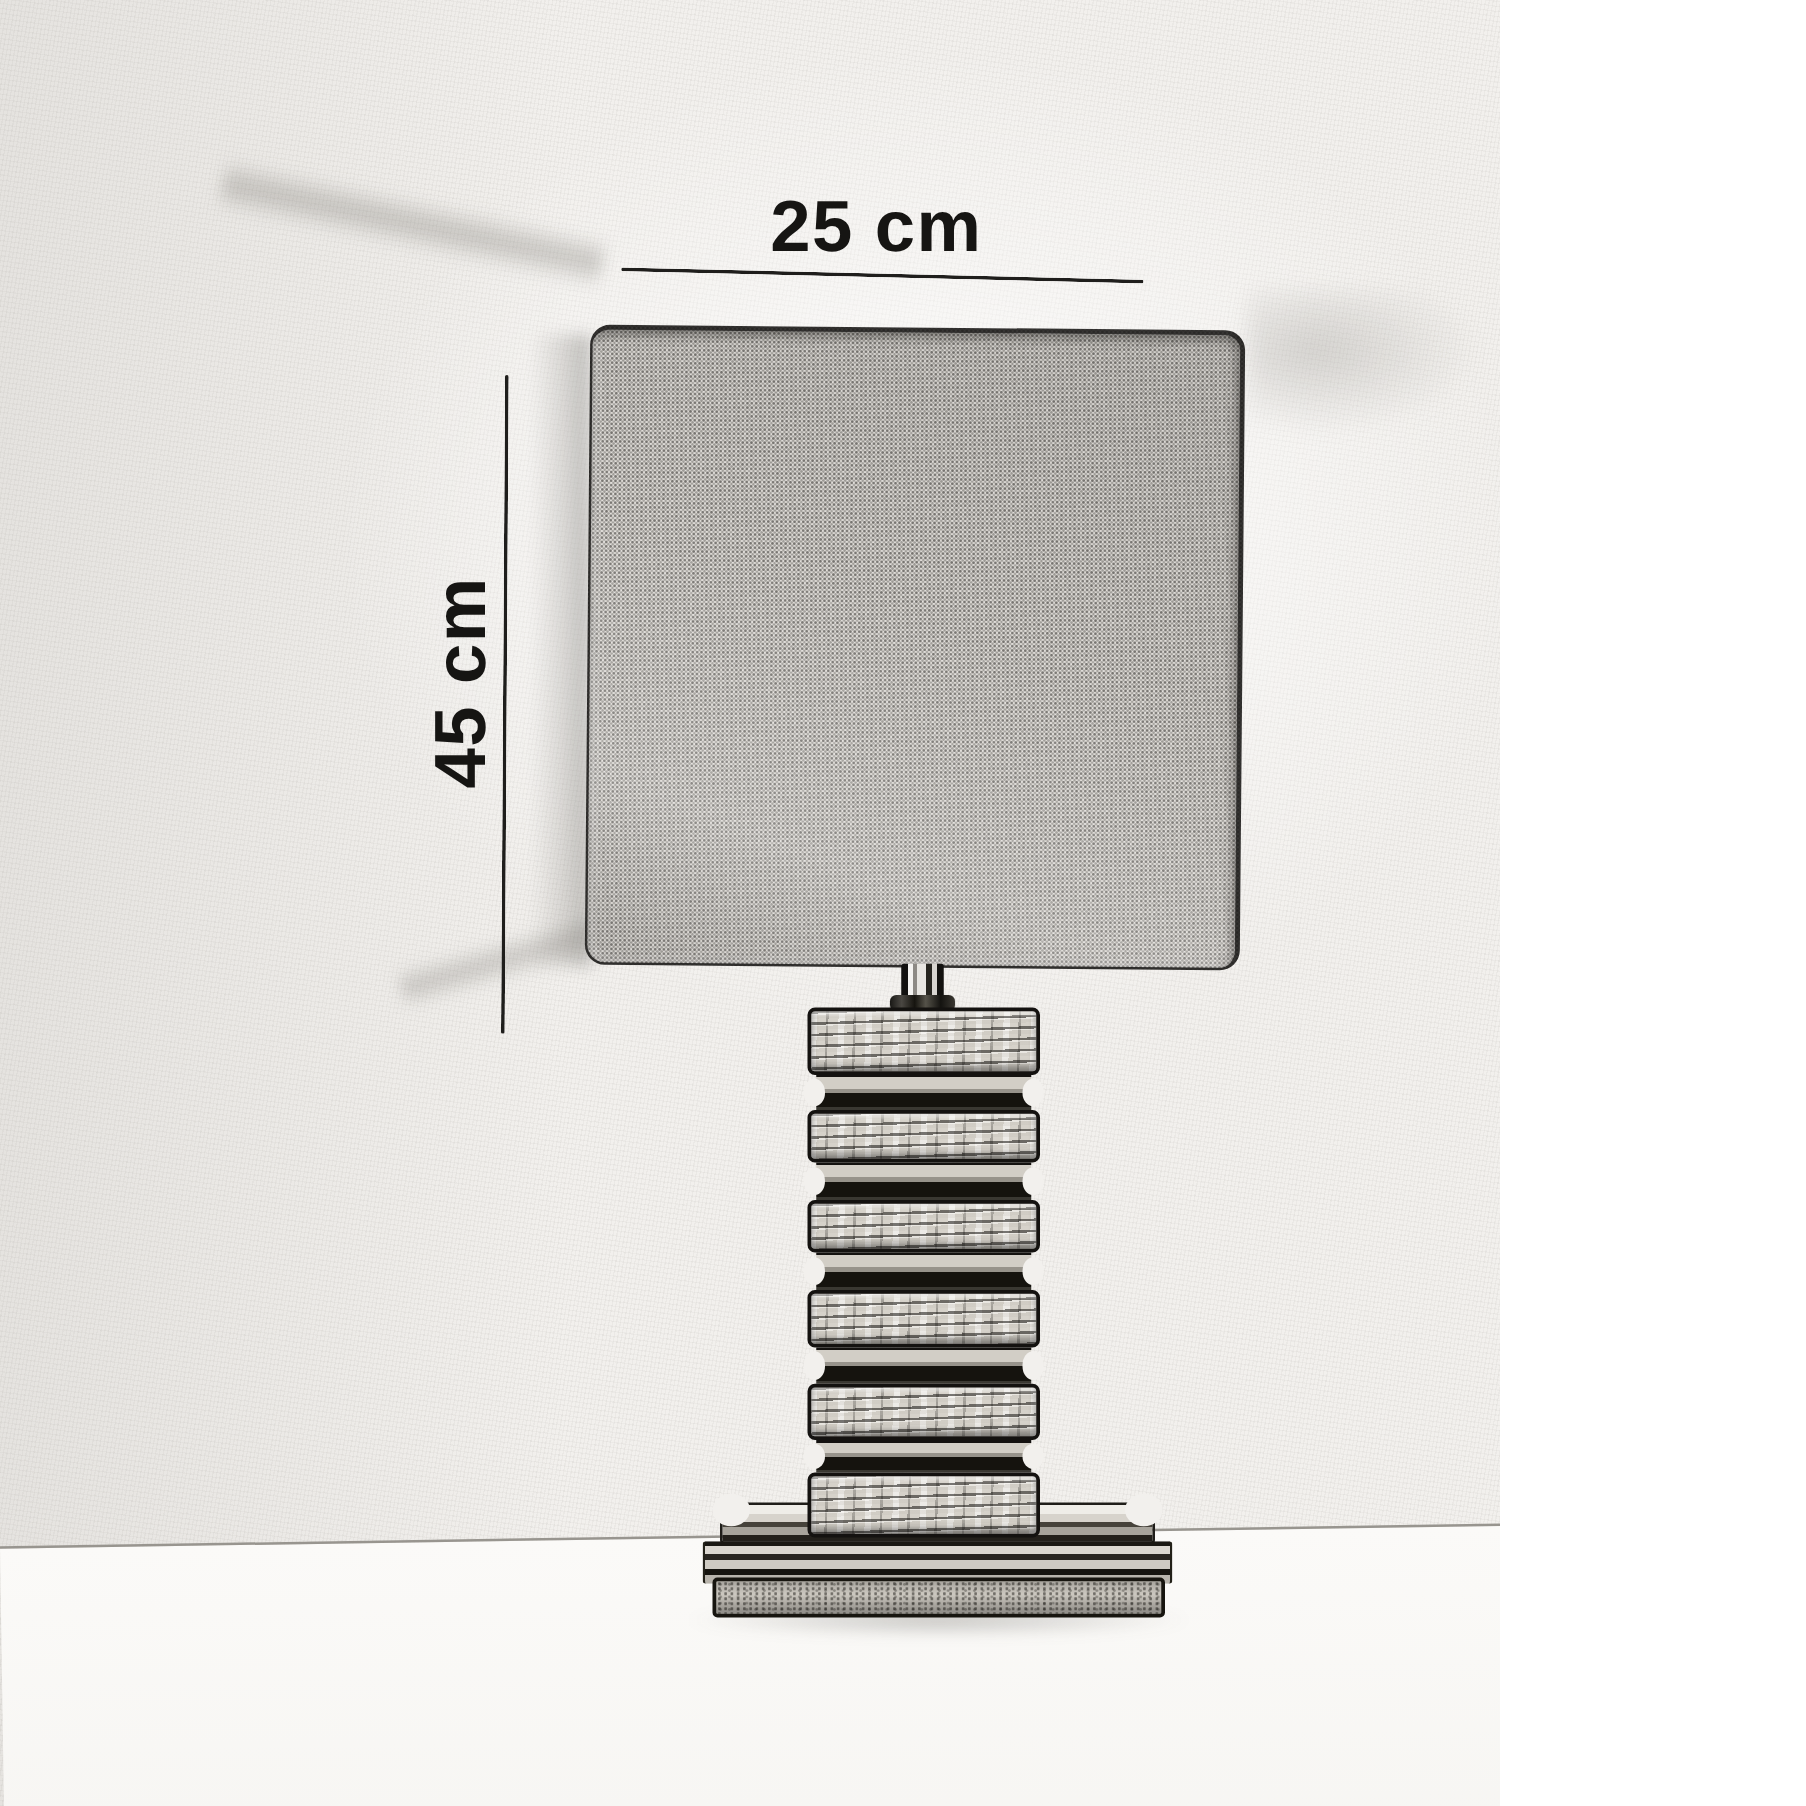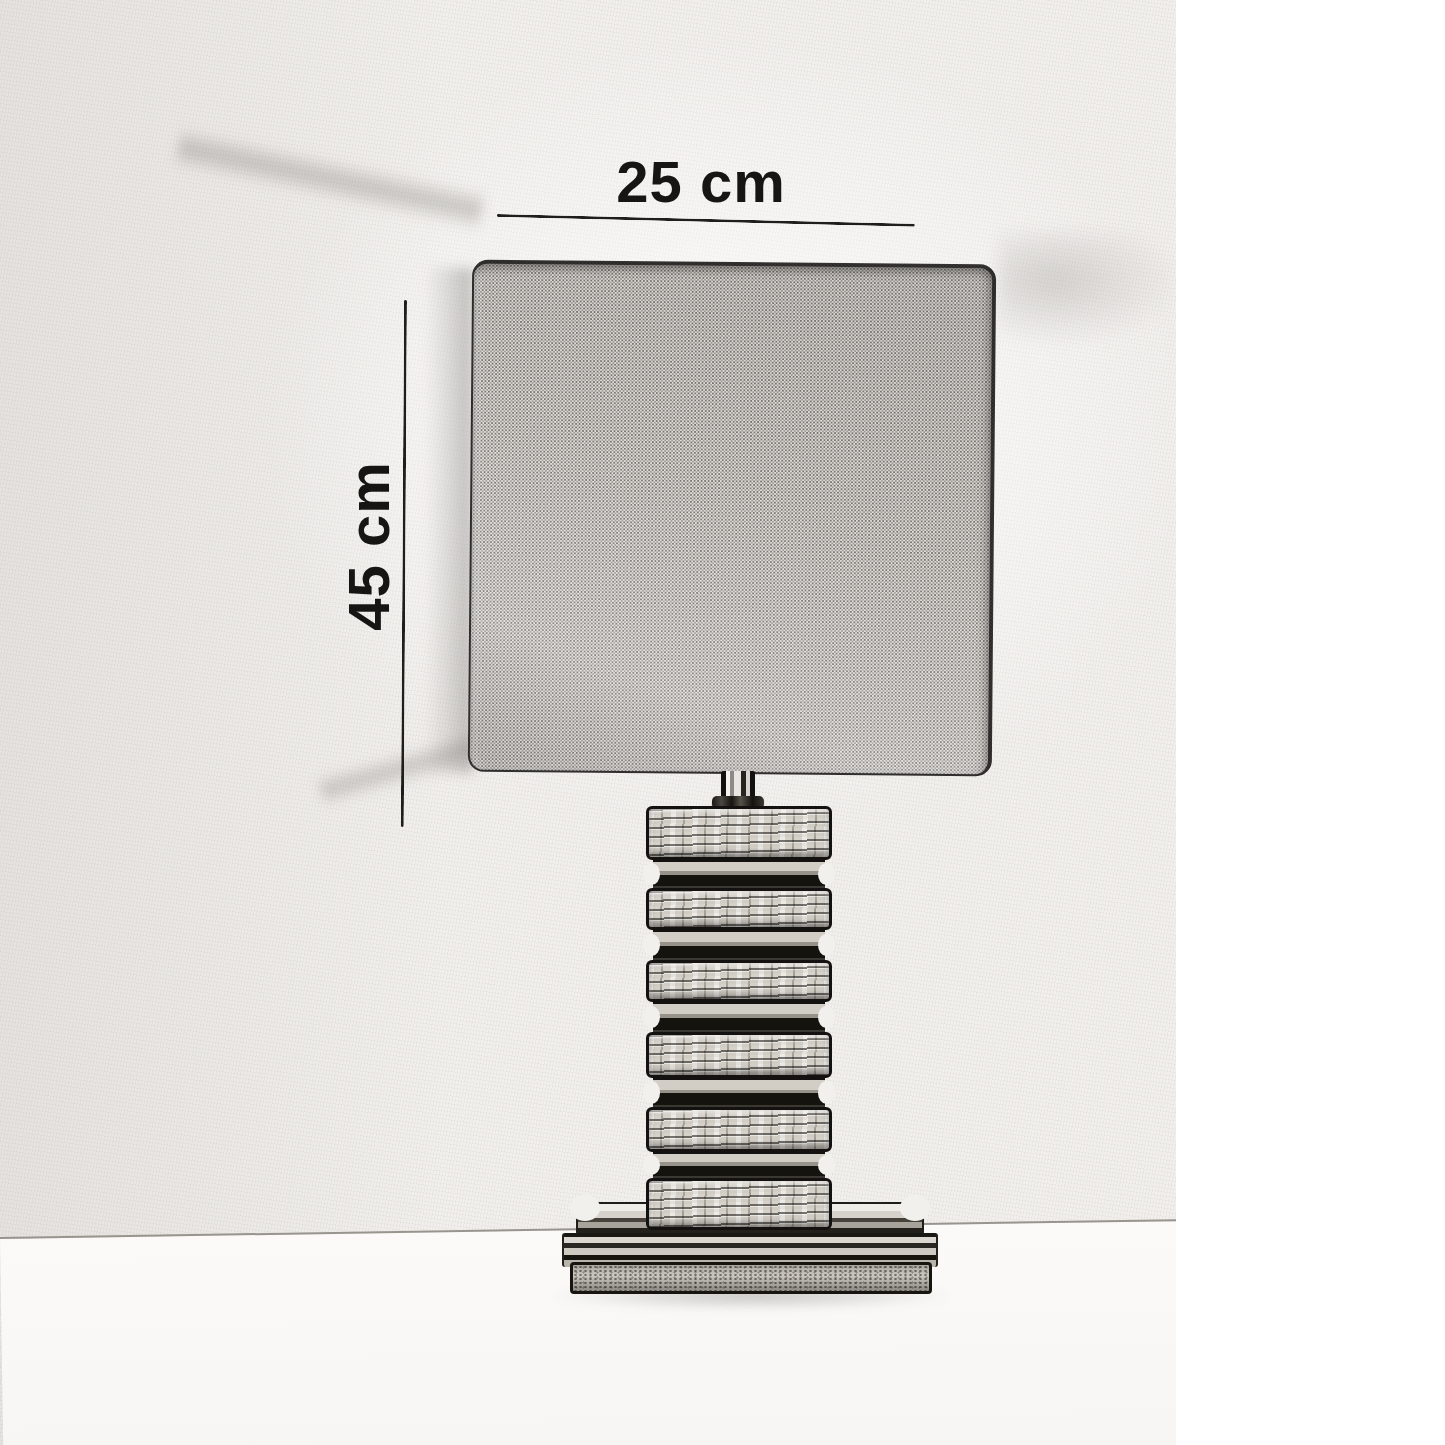--- a/index.html
+++ b/index.html
@@ -5,20 +5,21 @@
   html,body{margin:0;padding:0;background:#ffffff;}
   .canvas{
     position:relative;width:1176px;height:1445px;overflow:hidden;
     font-family:"Liberation Sans",sans-serif;
     background-color:#f2f0ed;
     background-image:
       radial-gradient(ellipse 55% 38% at 62% 30%, rgba(255,255,255,.85), rgba(255,255,255,0) 72%),
       linear-gradient(90deg, rgba(150,147,141,.14), rgba(150,147,141,0) 38%),
       repeating-linear-gradient(100deg, rgba(120,115,108,.06) 0 1px, transparent 1px 3px),
       repeating-linear-gradient(8deg, rgba(120,115,108,.05) 0 1px, transparent 1px 4px);
+    padding-left: 24px;
   }
   .abs{position:absolute;}
   
   .floor{
     left:0;top:1237px;width:1620px;height:320px;
     transform:rotate(-0.87deg);transform-origin:left top;
     background:linear-gradient(180deg,#fbfaf8,#f5f4f1);
     border-top:2px solid #98958f;
   }
   

